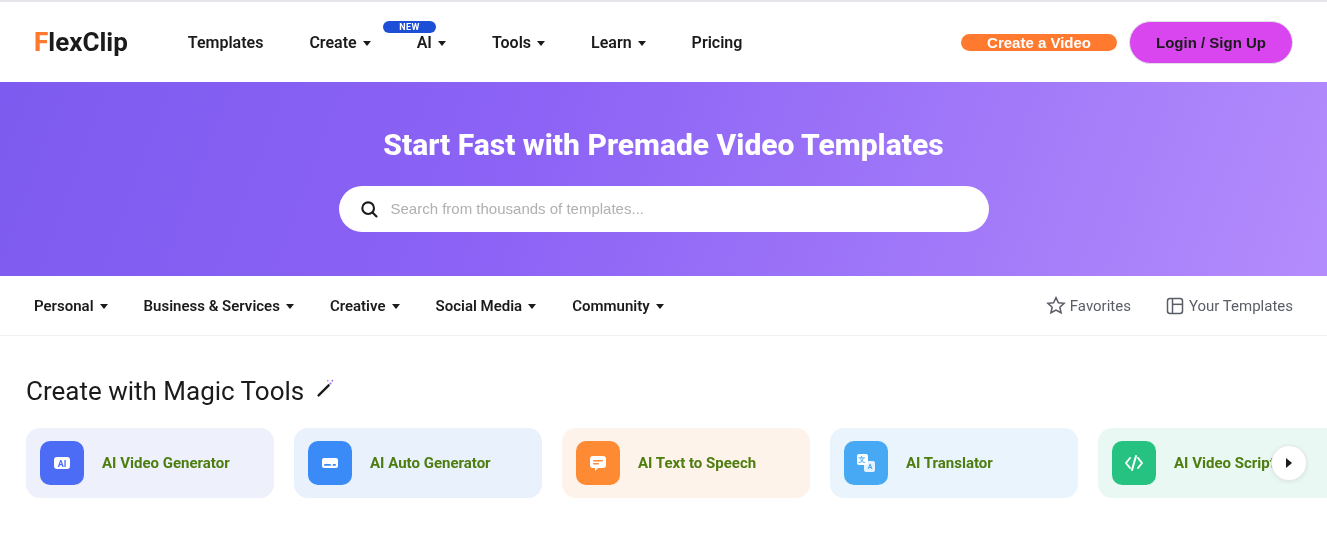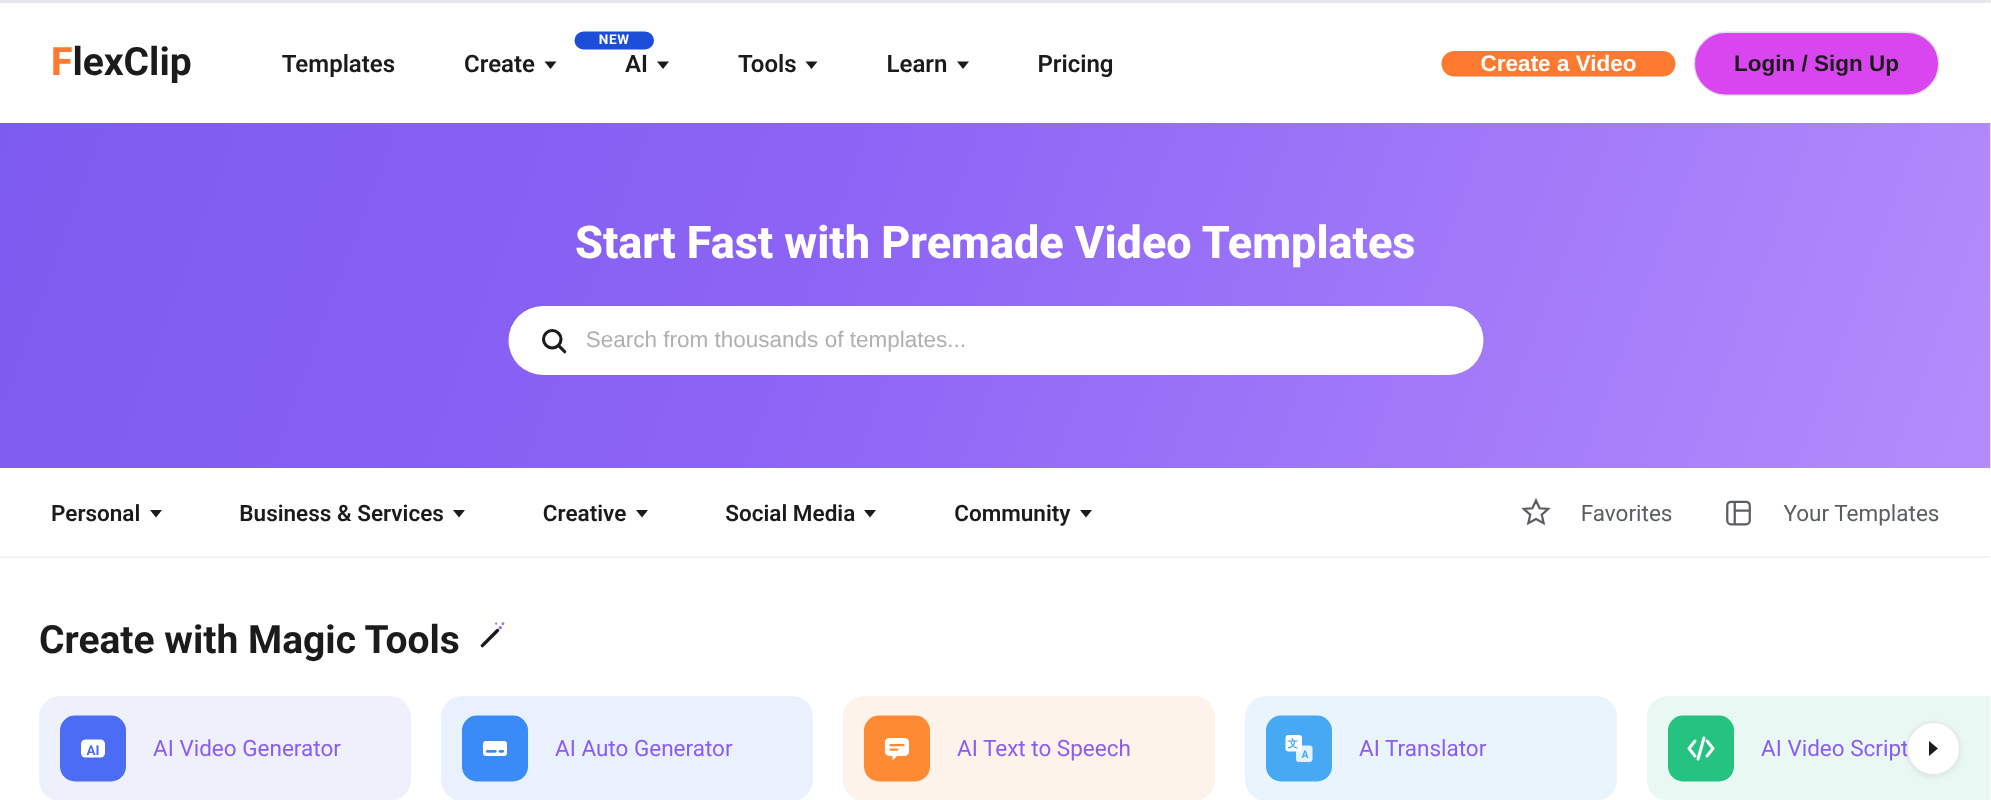--- a/index.html
+++ b/index.html
@@ -8,38 +8,38 @@
 .header { display: flex; align-items: center; padding: 0 34px; height: 80px; }
 .logo { display: flex; align-items: center; font-size: 26px; font-weight: 700; color: #1b1b1b; }
 .logo .f { color: #ff7a2f; font-weight: 800; }
 .nav { display: flex; align-items: center; gap: 46px; margin-left: 60px; }
 .nav-item { display: flex; align-items: center; gap: 6px; font-size: 16px; font-weight: 600; color: #1b1b1b; cursor: pointer; position: relative; }
 .chevron-down { width: 0; height: 0; border-left: 4px solid transparent; border-right: 4px solid transparent; border-top: 5px solid #1b1b1b; margin-top: 2px; }
 .badge-new { position: absolute; top: -12px; right: 10px; background: #1d4ed8; color: #fff; font-size: 9px; font-weight: 700; padding: 1px 16px; border-radius: 6px; letter-spacing: 0.5px; }
 .header-right { margin-left: auto; display: flex; align-items: center; gap: 12px; }
 .btn-primary { background: #ff7a2f; color: #fff; border: none; border-radius: 30px; padding: 0 26px; font-size: 15px; font-weight: 700; cursor: pointer; }
 .btn-secondary { background: #d946ef; color: #1b1b1b; border: 1px solid #e0e2e6; border-radius: 30px; padding: 12px 26px; font-size: 15px; font-weight: 700; cursor: pointer; }
-.hero { height: 230px; background: linear-gradient(110deg, #7e5bf0 0%, #8c63f5 40%, #b38cfc 100%); display: flex; flex-direction: column; align-items: center; justify-content: center; }
+.hero { height: 194px; background: linear-gradient(110deg, #7e5bf0 0%, #8c63f5 40%, #b38cfc 100%); display: flex; flex-direction: column; align-items: center; justify-content: center; }
 .hero-title { color: #fff; font-size: 30px; font-weight: 800; margin-bottom: 24px; }
 .search-box { width: 650px; height: 46px; background: #fff; border-radius: 28px; display: flex; align-items: center; padding: 0 20px; }
 .search-box input { border: none; outline: none; flex: 1; font-size: 15px; color: #a21caf; margin-left: 12px; }
 .search-box input::placeholder { color: #b0b0b0; }
 .categories { height: 60px; border-bottom: 1px solid #eef0f3; display: flex; align-items: center; padding: 0 34px; }
-.cat-left { display: flex; gap: 52px; }
+.cat-left { display: flex; gap: 36px; }
 .cat-item { display: flex; align-items: center; gap: 6px; font-size: 15px; font-weight: 600; color: #1b1b1b; cursor: pointer; }
 .cat-chevron { width: 0; height: 0; border-left: 4px solid transparent; border-right: 4px solid transparent; border-top: 5px solid #1b1b1b; margin-top: 2px; }
 .cat-right { margin-left: auto; display: flex; gap: 34px; }
-.cat-right-item { display: flex; align-items: center; gap: 20px; font-size: 15px; color: #5a5d66; cursor: pointer; }
+.cat-right-item { display: flex; align-items: center; gap: 4px; font-size: 15px; color: #5a5d66; cursor: pointer; }
 .section { padding: 40px 26px 0 26px; }
-.section-title { font-size: 26px; font-weight: 700; color: #1b1b1b; display: flex; align-items: center; gap: 10px; margin-bottom: 22px; }
+.section-title { font-size: 26px; font-weight: 400; color: #1b1b1b; display: flex; align-items: center; gap: 10px; margin-bottom: 22px; }
 .wand { font-size: 22px; }
 .tools-row { display: flex; gap: 20px; position: relative; }
 .tool-card { flex: 0 0 248px; height: 70px; border-radius: 14px; display: flex; align-items: center; padding: 0 14px; gap: 18px; cursor: pointer; }
 .tool-icon { width: 44px; height: 44px; border-radius: 10px; display: flex; align-items: center; justify-content: center; color: #fff; flex-shrink: 0; }
-.tool-label { font-size: 15px; font-weight: 400; color: #8b5cf6; }
+.tool-label { font-size: 15px; font-weight: 700; color: #4d7c0f; }
 .scroll-next { position: absolute; right: -6px; top: 50%; transform: translateY(-50%); width: 36px; height: 36px; border-radius: 50%; background: #fff; border: 1px solid #e6e8ec; display: flex; align-items: center; justify-content: center; cursor: pointer; box-shadow: 0 1px 4px rgba(0,0,0,0.08); }
 .scroll-chevron { width: 0; height: 0; border-left: 6px solid #1b1b1b; border-top: 5px solid transparent; border-bottom: 5px solid transparent; }
 </style>
 </head>
 <body>
 
 <div class="top-border"></div>
 
 <div class="header">
   <div class="logo">

